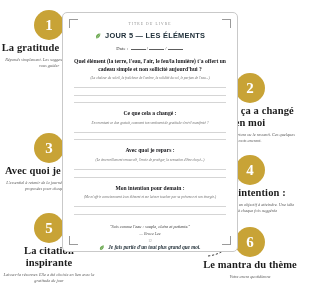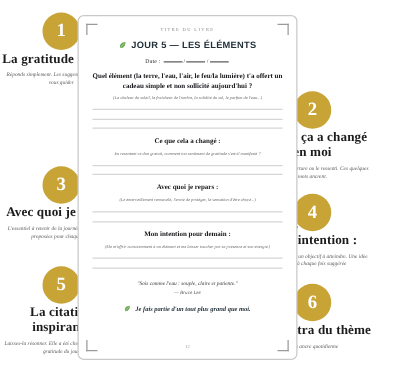--- a/index.html
+++ b/index.html
@@ -56,21 +56,21 @@
     line-height: 1.45;
     margin-top: 2.5px;
   }
 
   
   .sheet {
     position: absolute;
     left: 62px;
     top: 12px;
     width: 176px;
-    height: 276px;
+    height: 240px;
     background: #ffffff;
     border: 1px solid #c9c9c9;
     border-radius: 5px;
     box-sizing: border-box;
     overflow: hidden;
   }
   .crop {
     position: absolute;
     width: 8px;
     height: 8px;

